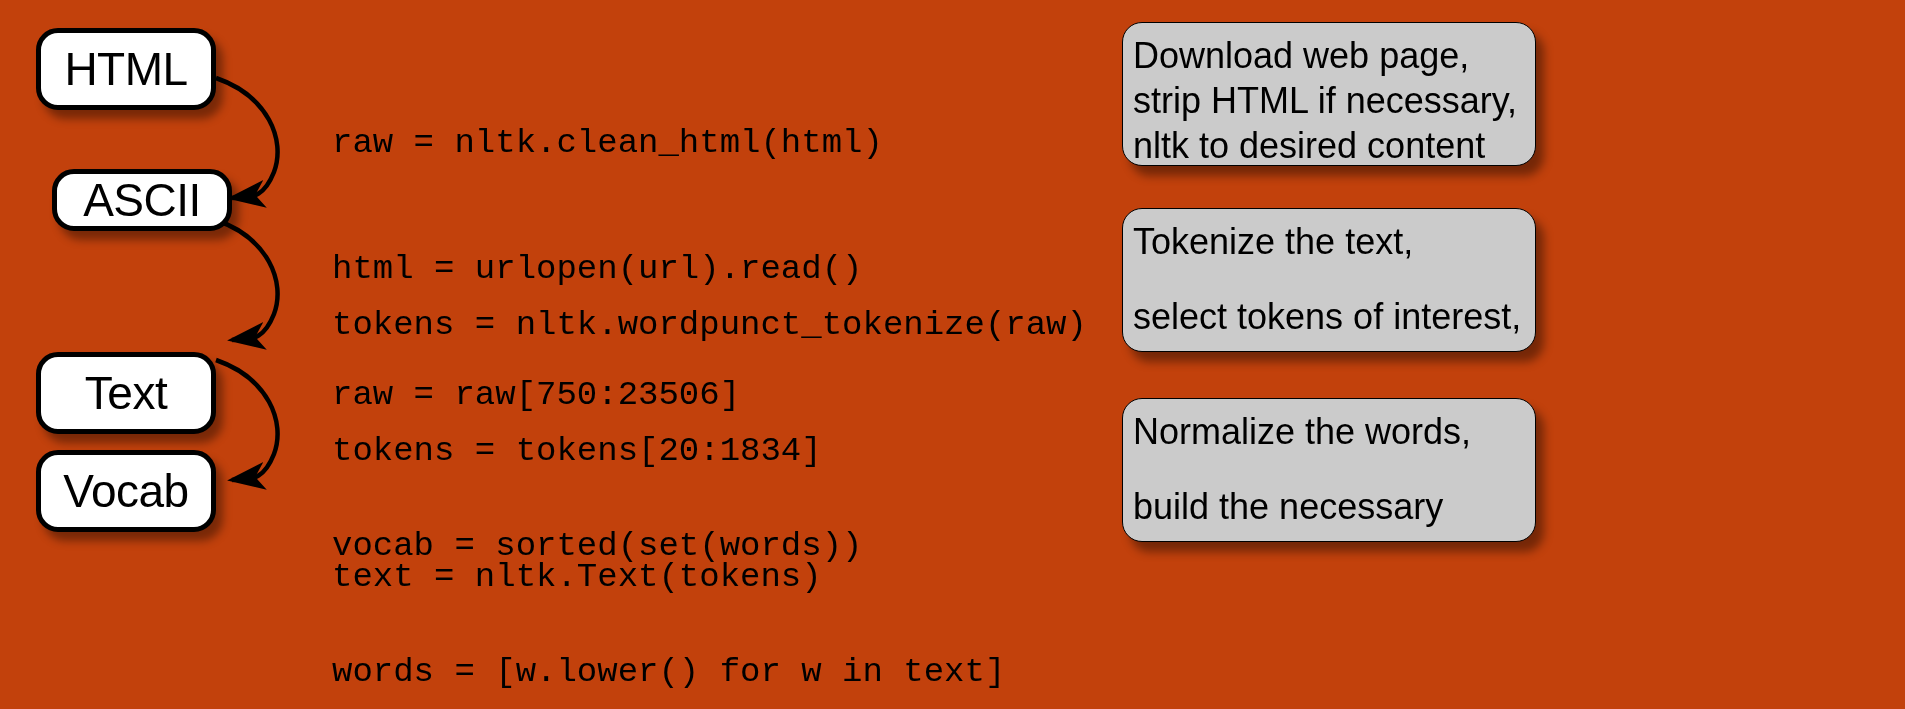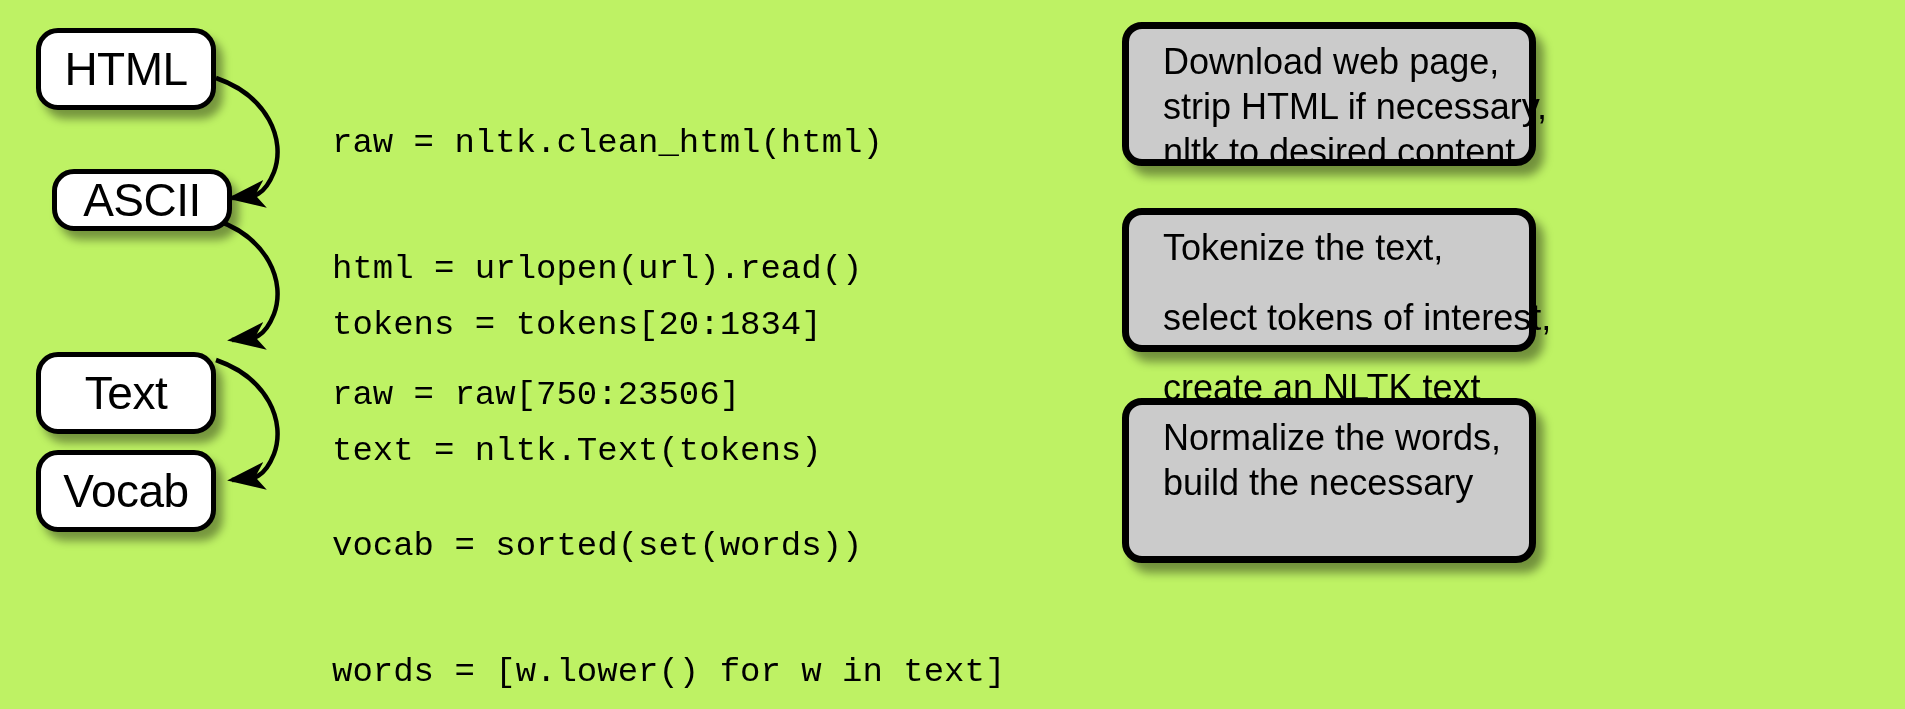--- a/index.html
+++ b/index.html
@@ -7,21 +7,21 @@
     background: #ffffff;
   }
   body {
     width: 1905px; height: 709px;
     font-family: "Liberation Sans", sans-serif;
     overflow: hidden;
   }
   #stage {
     position: relative;
     width: 1905px; height: 709px;
-    background: #bef264;
+    background: #c2410c;
   }
 
   
   .stage-box {
     position: absolute;
     box-sizing: border-box;
     background: #ffffff;
     border: 5px solid #000000;
     border-radius: 22px;
     display: flex;
@@ -45,31 +45,31 @@
     white-space: pre;
     letter-spacing: 0px;
   }
   .code-line { display: block; white-space: pre; }
 
   
   .callout {
     position: absolute;
     box-sizing: border-box;
     background: #cbcbcb;
-    border: 7px solid #000000;
+    border: 1px solid #000000;
     border-radius: 20px;
     box-shadow: 8px 10px 10px rgba(0,0,0,0.40);
-    padding: 10px 16px 12px 34px;
+    padding: 10px 16px 12px 10px;
     font-family: "Liberation Sans", sans-serif;
     font-size: 36px;
     line-height: 45px;
     color: #000000;
     display: flex;
     flex-direction: column;
-    justify-content: flex-start;
+    justify-content: space-between;
   }
   .callout-line { display: block; white-space: pre; }
 
   
   #arrows {
     position: absolute;
     left: 0; top: 0;
     width: 1905px; height: 709px;
     z-index: 2;
     pointer-events: none;
@@ -110,39 +110,39 @@
     <span>Vocab</span>
   </div>
 
   <div class="code-block" style="left:332px; top:38px;">
     <span class="code-line">raw = nltk.clean_html(html)</span>
     <span class="code-line">html = urlopen(url).read()</span>
     <span class="code-line">raw = raw[750:23506]</span>
   </div>
 
   <div class="code-block" style="left:332px; top:220px;">
+    <span class="code-line">tokens = nltk.wordpunct_tokenize(raw)</span>
     <span class="code-line">tokens = tokens[20:1834]</span>
     <span class="code-line">text = nltk.Text(tokens)</span>
   </div>
 
   <div class="code-block" style="left:332px; top:441px;">
     <span class="code-line">vocab = sorted(set(words))</span>
     <span class="code-line">words = [w.lower() for w in text]</span>
   </div>
 
   <div class="callout" style="left:1122px; top:22px; width:414px; height:144px;">
     <span class="callout-line">Download web page,</span>
     <span class="callout-line">strip HTML if necessary,</span>
     <span class="callout-line">nltk to desired content</span>
   </div>
 
-  <div class="callout" style="left:1122px; top:208px; width:414px; height:144px;gap:25px;">
+  <div class="callout" style="left:1122px; top:208px; width:414px; height:144px;">
     <span class="callout-line">Tokenize the text,</span>
     <span class="callout-line">select tokens of interest,</span>
-    <span class="callout-line">create an NLTK text</span>
   </div>
 
-  <div class="callout" style="left:1122px; top:398px; width:414px; height:165px;">
+  <div class="callout" style="left:1122px; top:398px; width:414px; height:144px;">
     <span class="callout-line">Normalize the words,</span>
     <span class="callout-line">build the necessary</span>
   </div>
 
 </div>
 
 </body></html>

